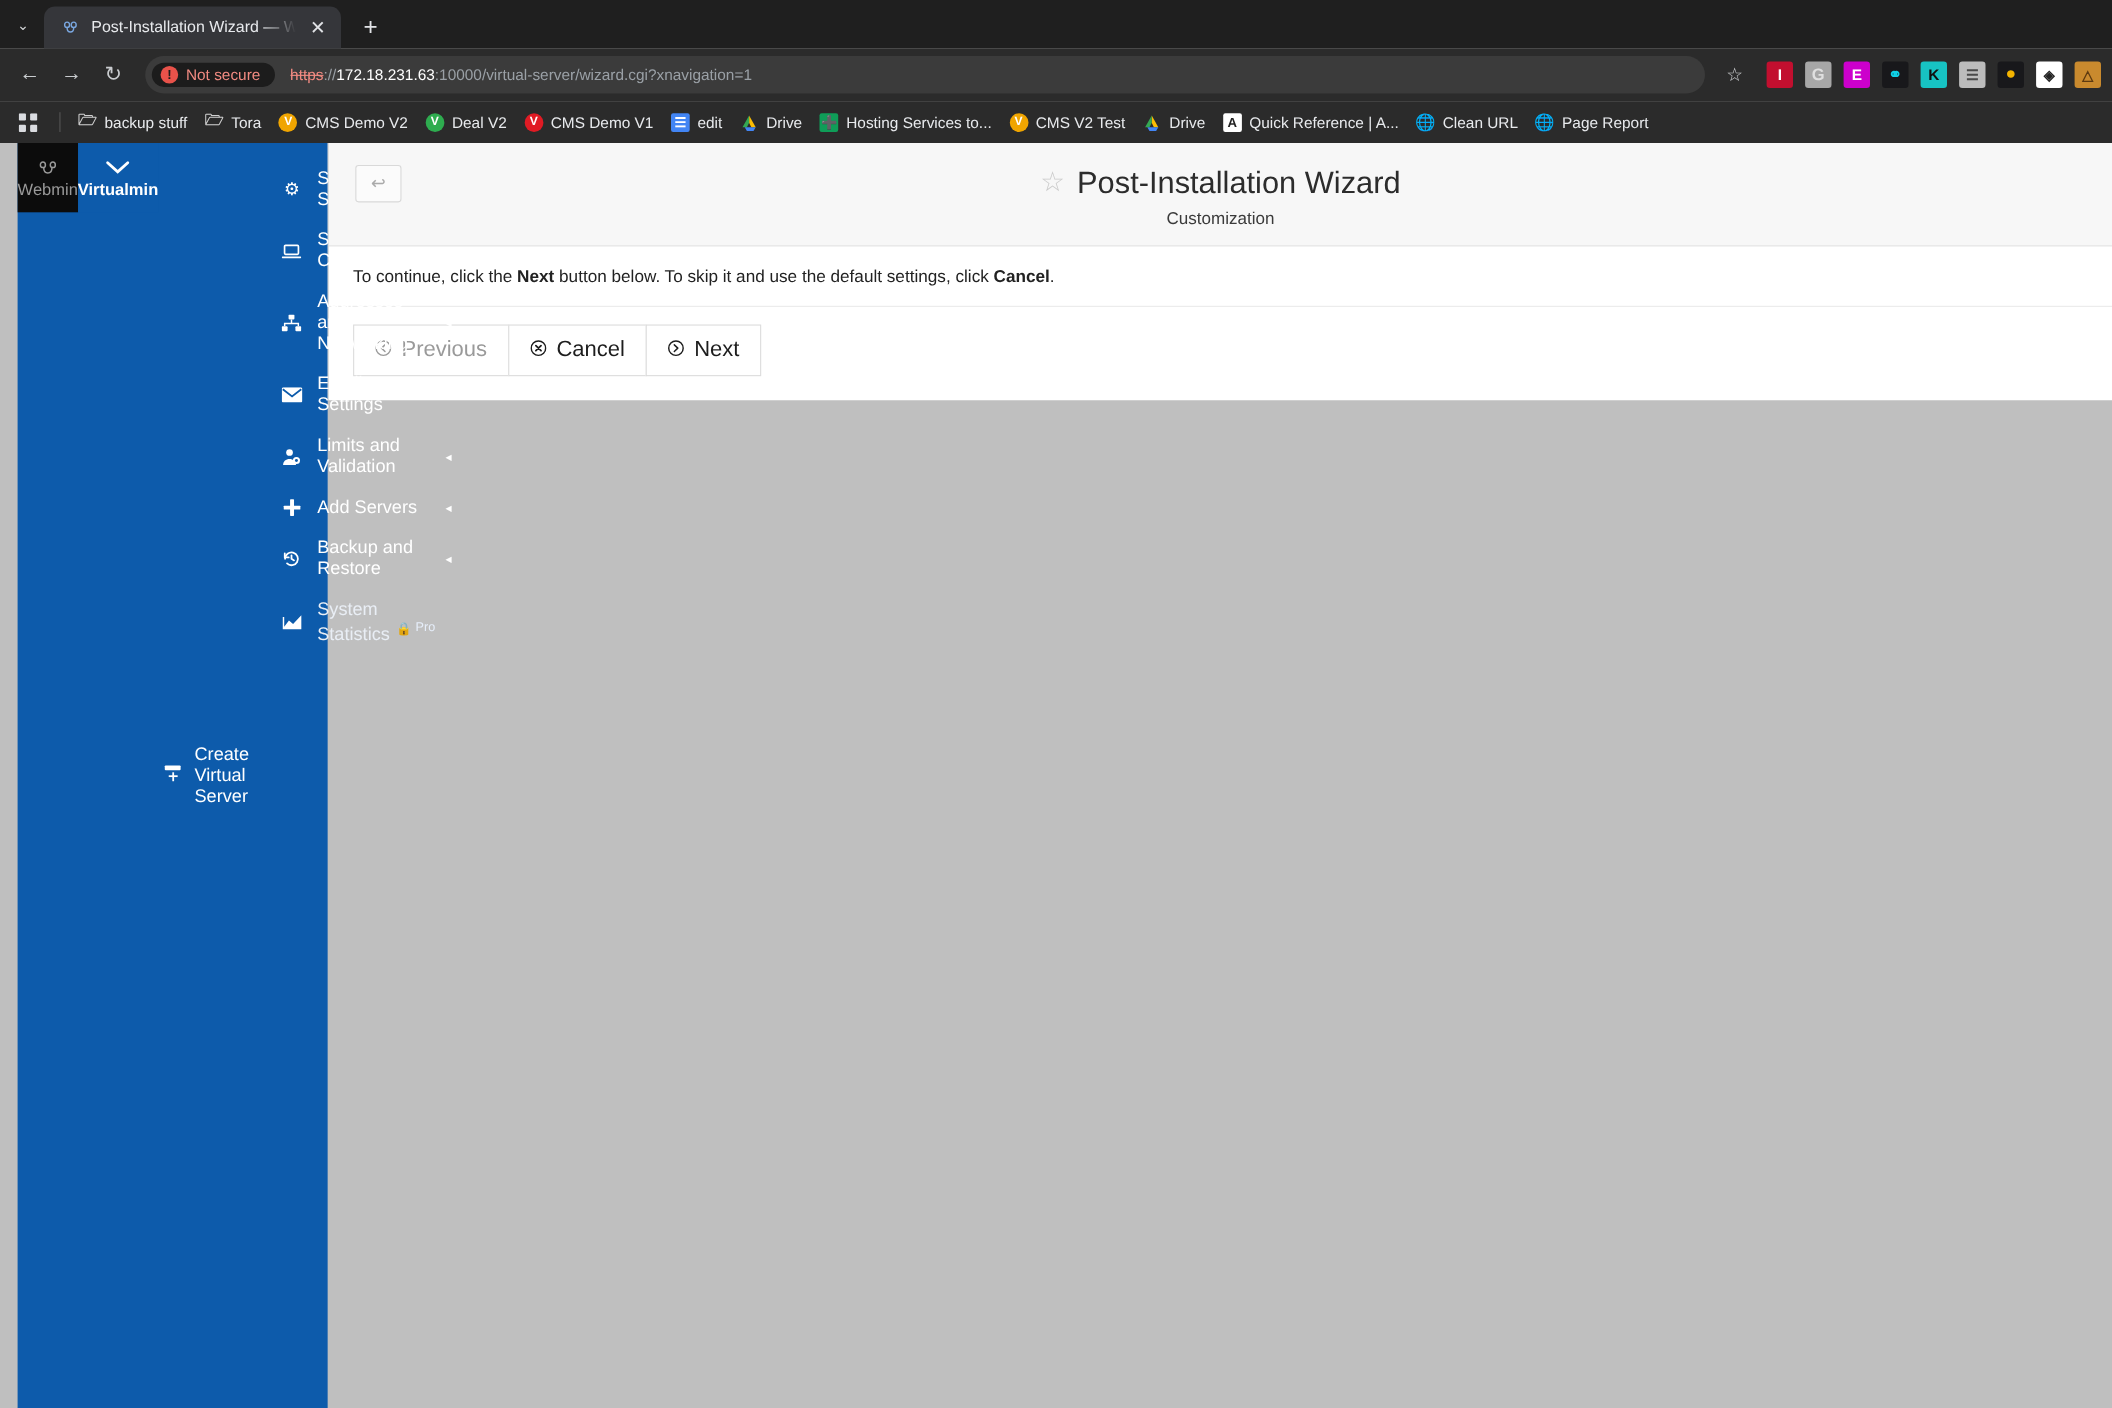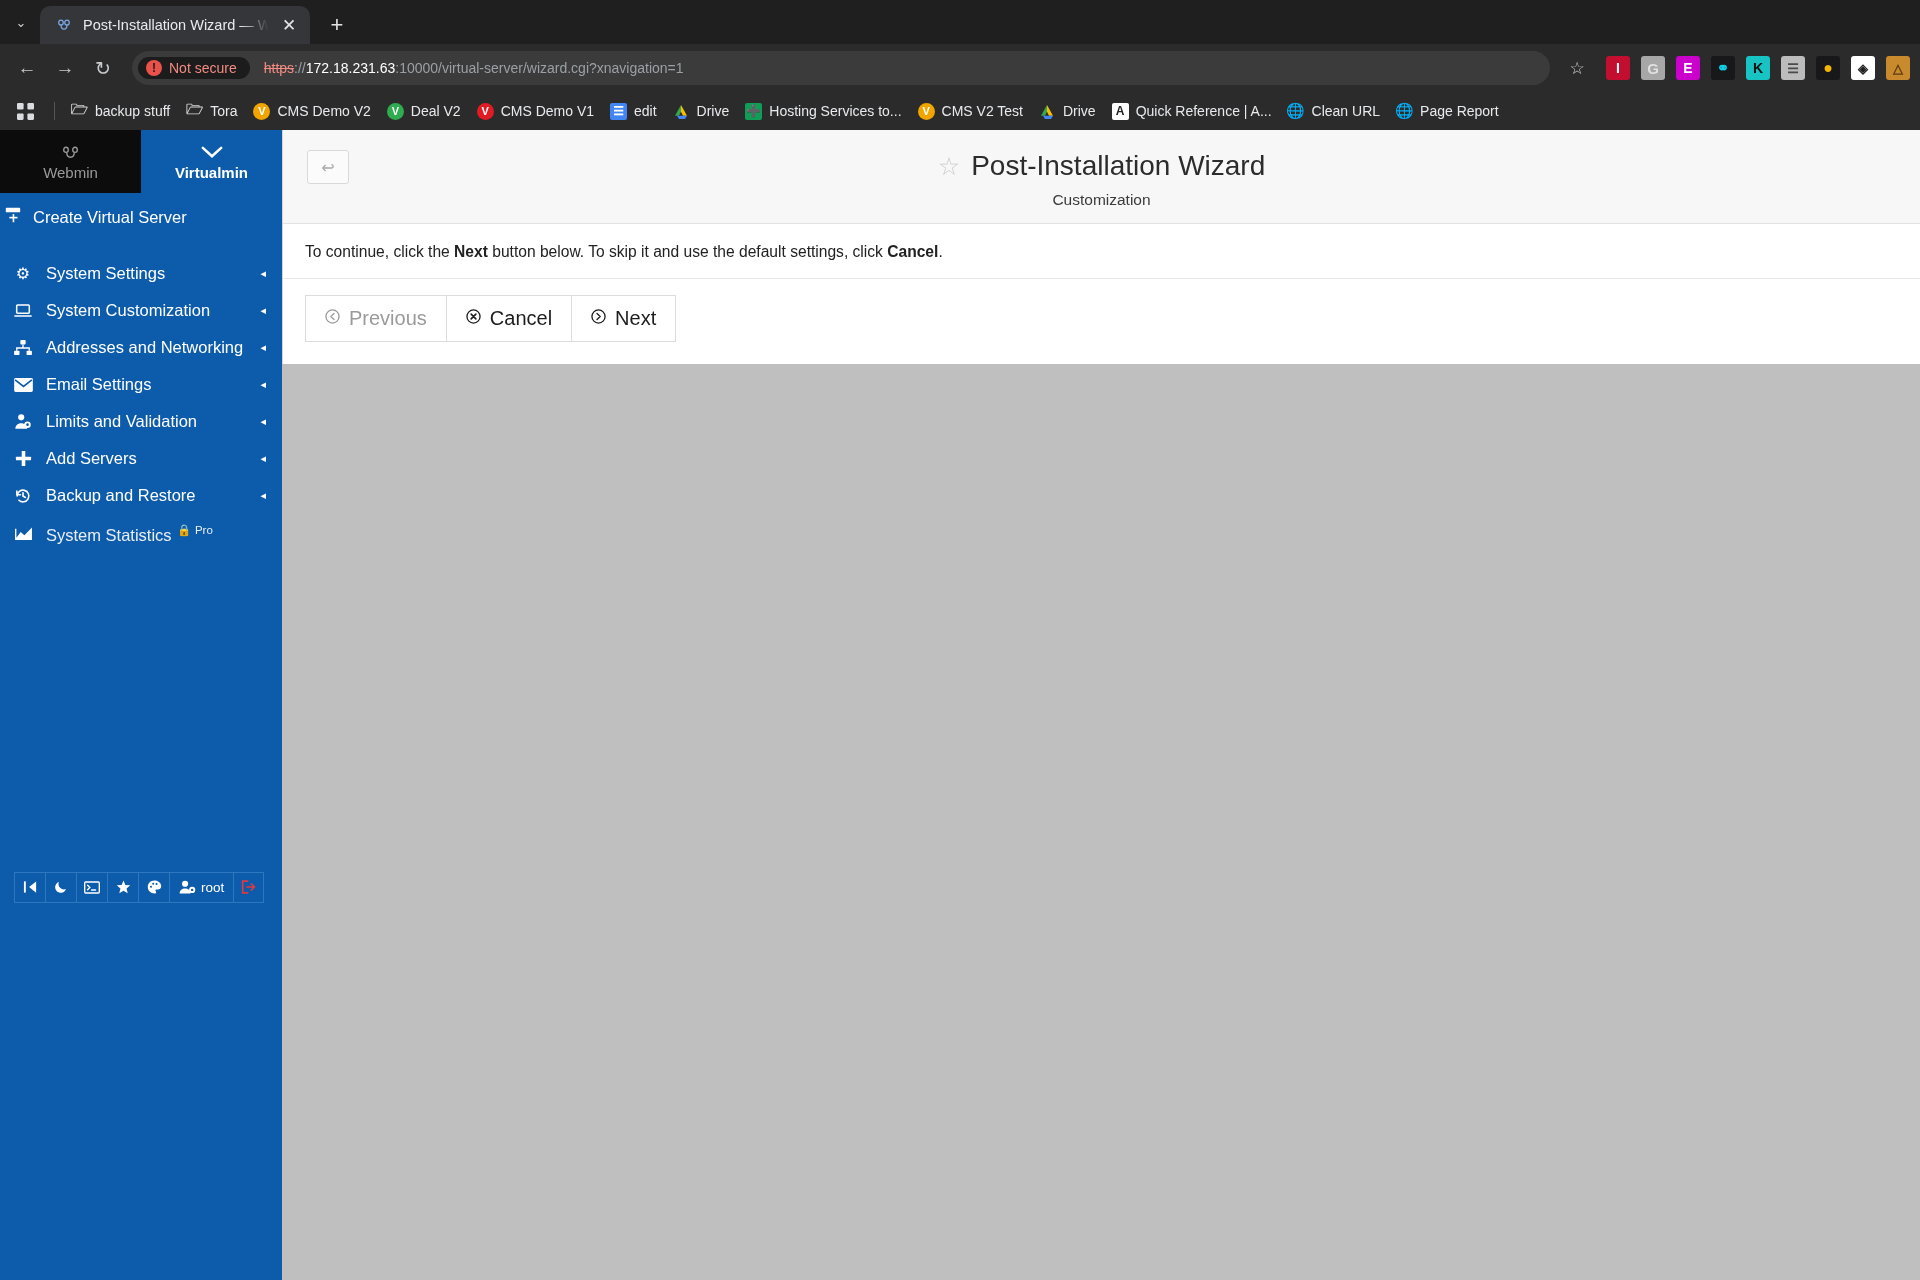--- a/index.html
+++ b/index.html
@@ -89,21 +89,21 @@
     flex: 0 0 auto;
   }
   .bm-ico { width: 17px; height: 17px; flex: 0 0 17px; display:flex; align-items:center; justify-content:center;
             font-size: 11px; font-weight: 700; border-radius: 2px; color: #fff; }
   .bm-label { font-size: 14px; color: #e8eaed; }
 
   
   .page { flex: 1 1 auto; display: flex; background: #bfbfbf; min-height: 0; }
 
   
-  .sidebar { width: 282px; flex: 0 0 282px; background: #0d5bab; display: flex; flex-direction: column; }
+  .sidebar { width: 282px; flex: 0 0 282px; background: #0d5bab; display: flex; flex-direction: row; margin-left: 16px; }
   .sidebar-tabs { height: 63px; display: flex; }
   .stab { flex: 1 1 50%; display: flex; flex-direction: column; align-items: center;
           justify-content: center; gap: 2px; }
   .stab.webmin { background: #0c0c0c; color: #9a9a9a; }
   .stab.virtualmin { background: #0d5bab; color: #ffffff; }
   .stab .sico { height: 20px; display:flex; align-items:center; justify-content:center; }
   .stab .slabel { font-size: 15px; }
   .stab.virtualmin .slabel { font-weight: 700; }
 
   .create-vs {

